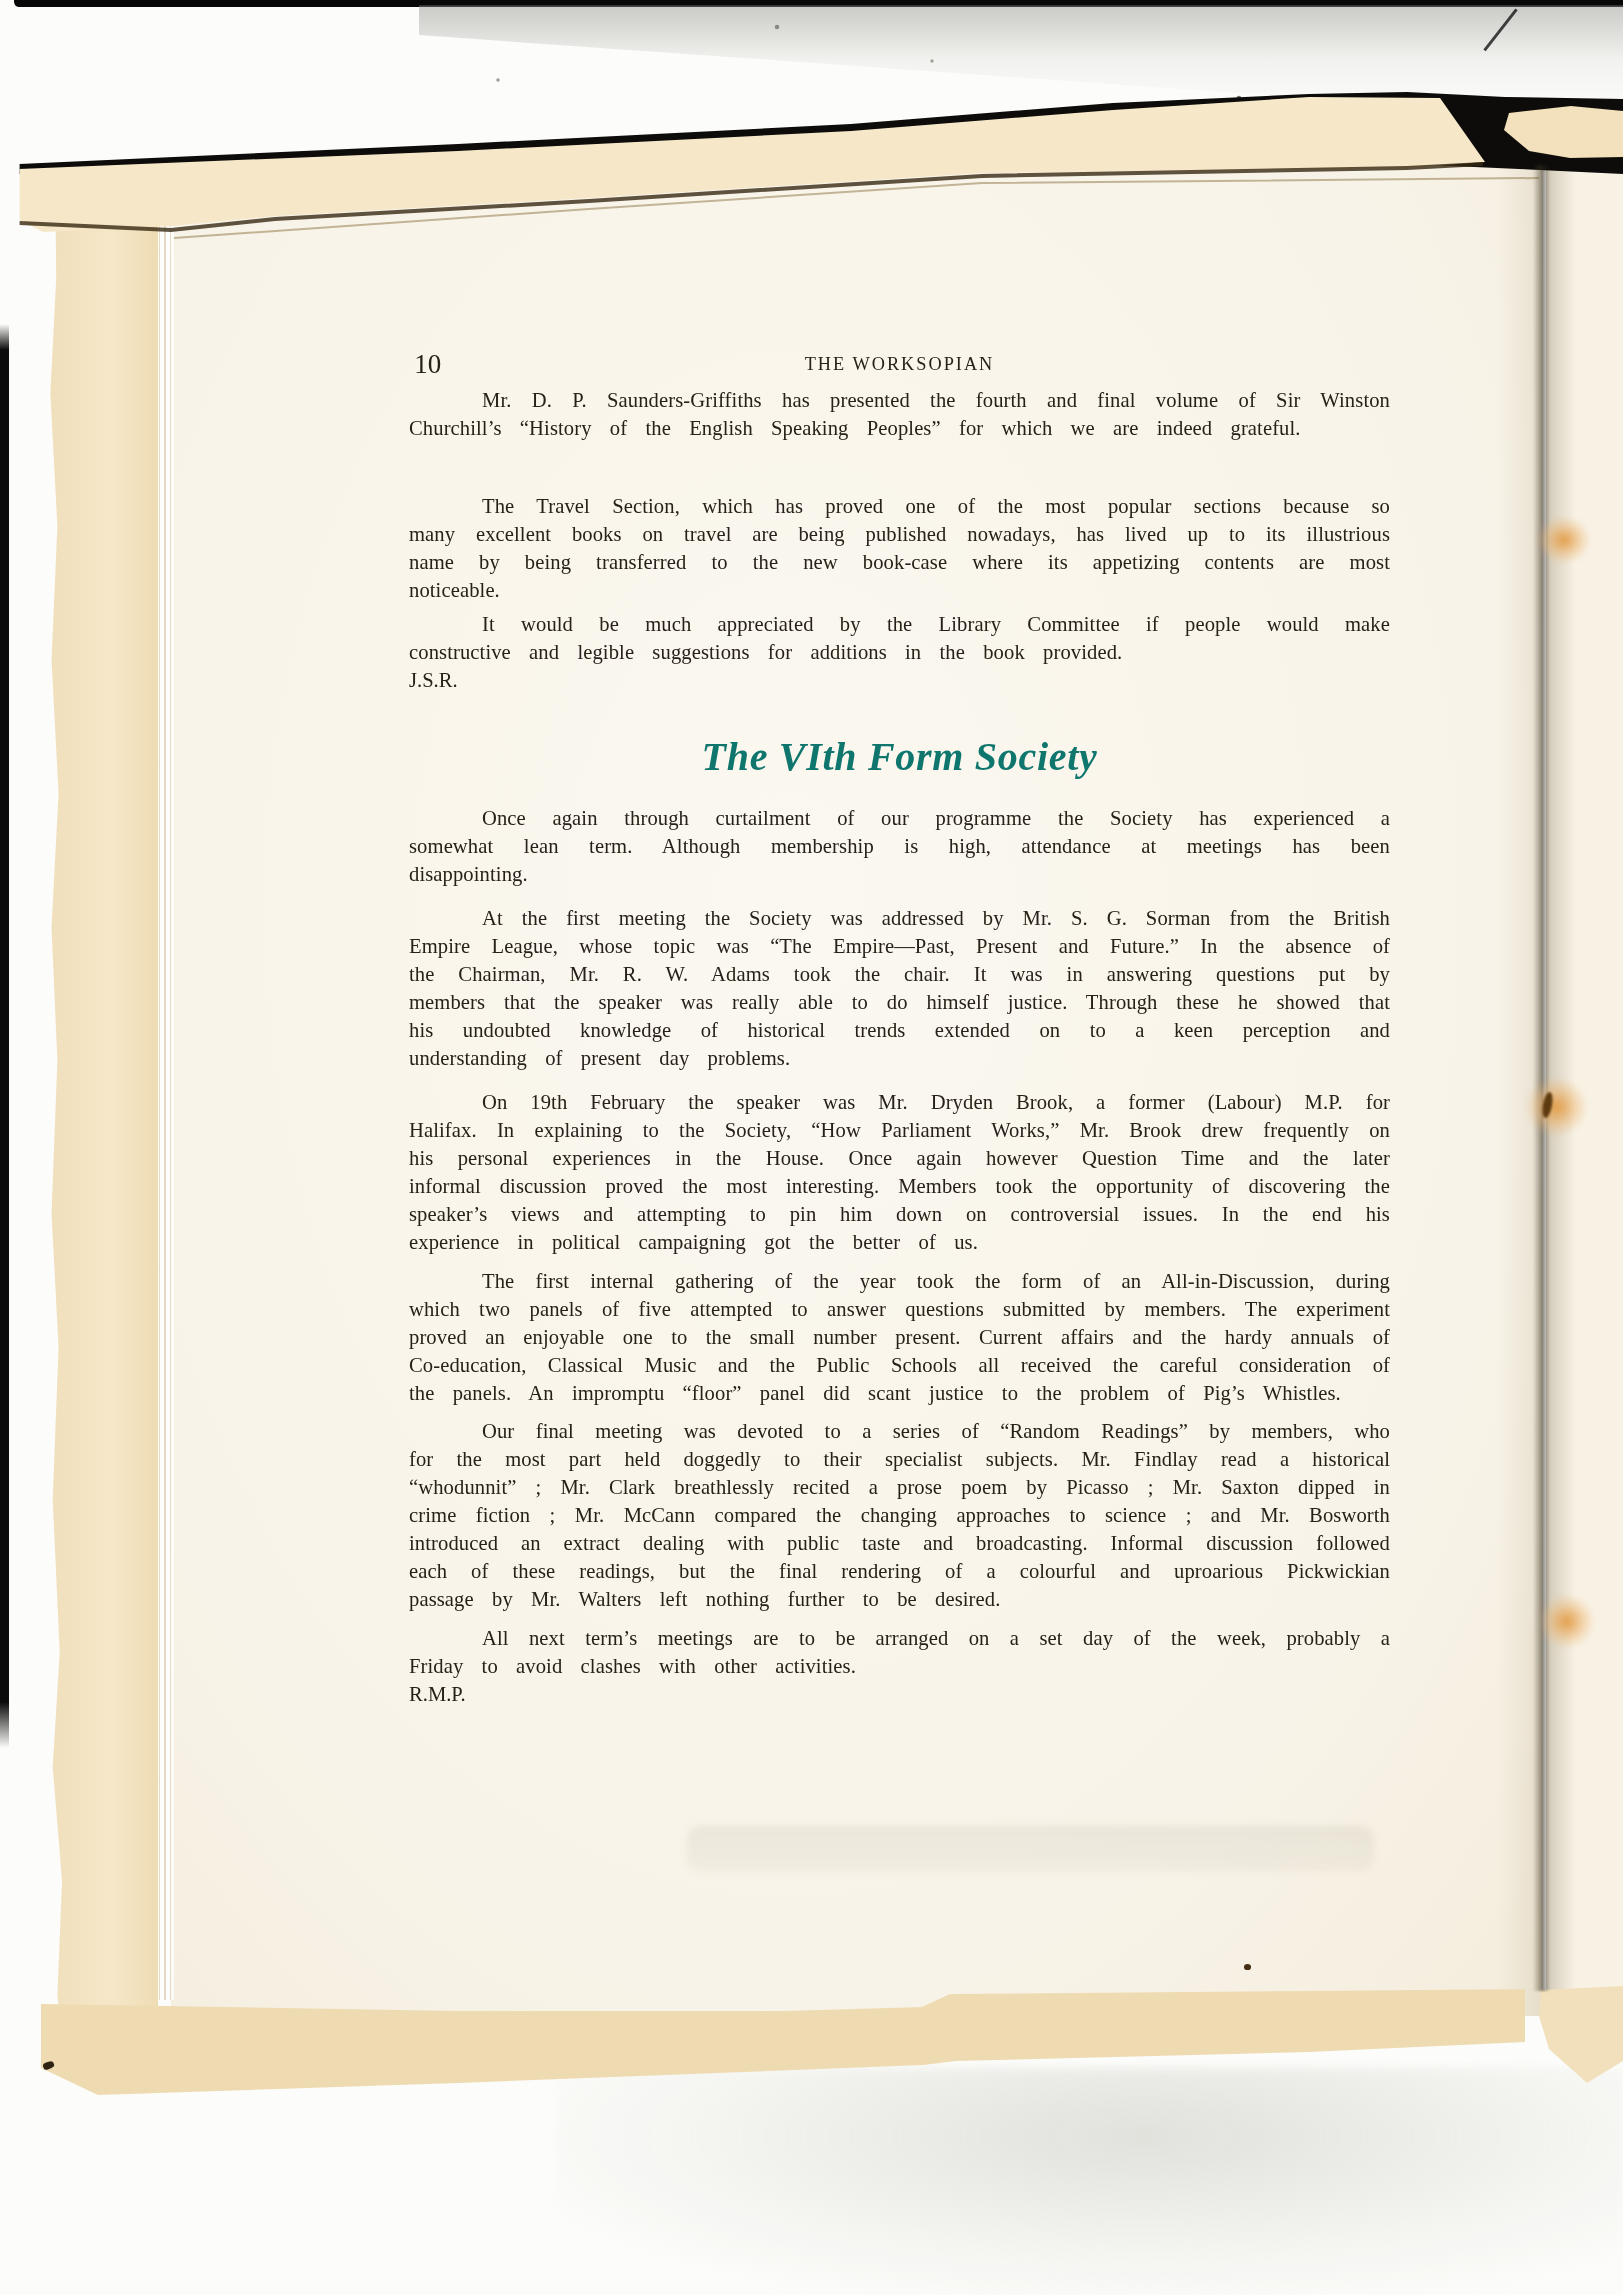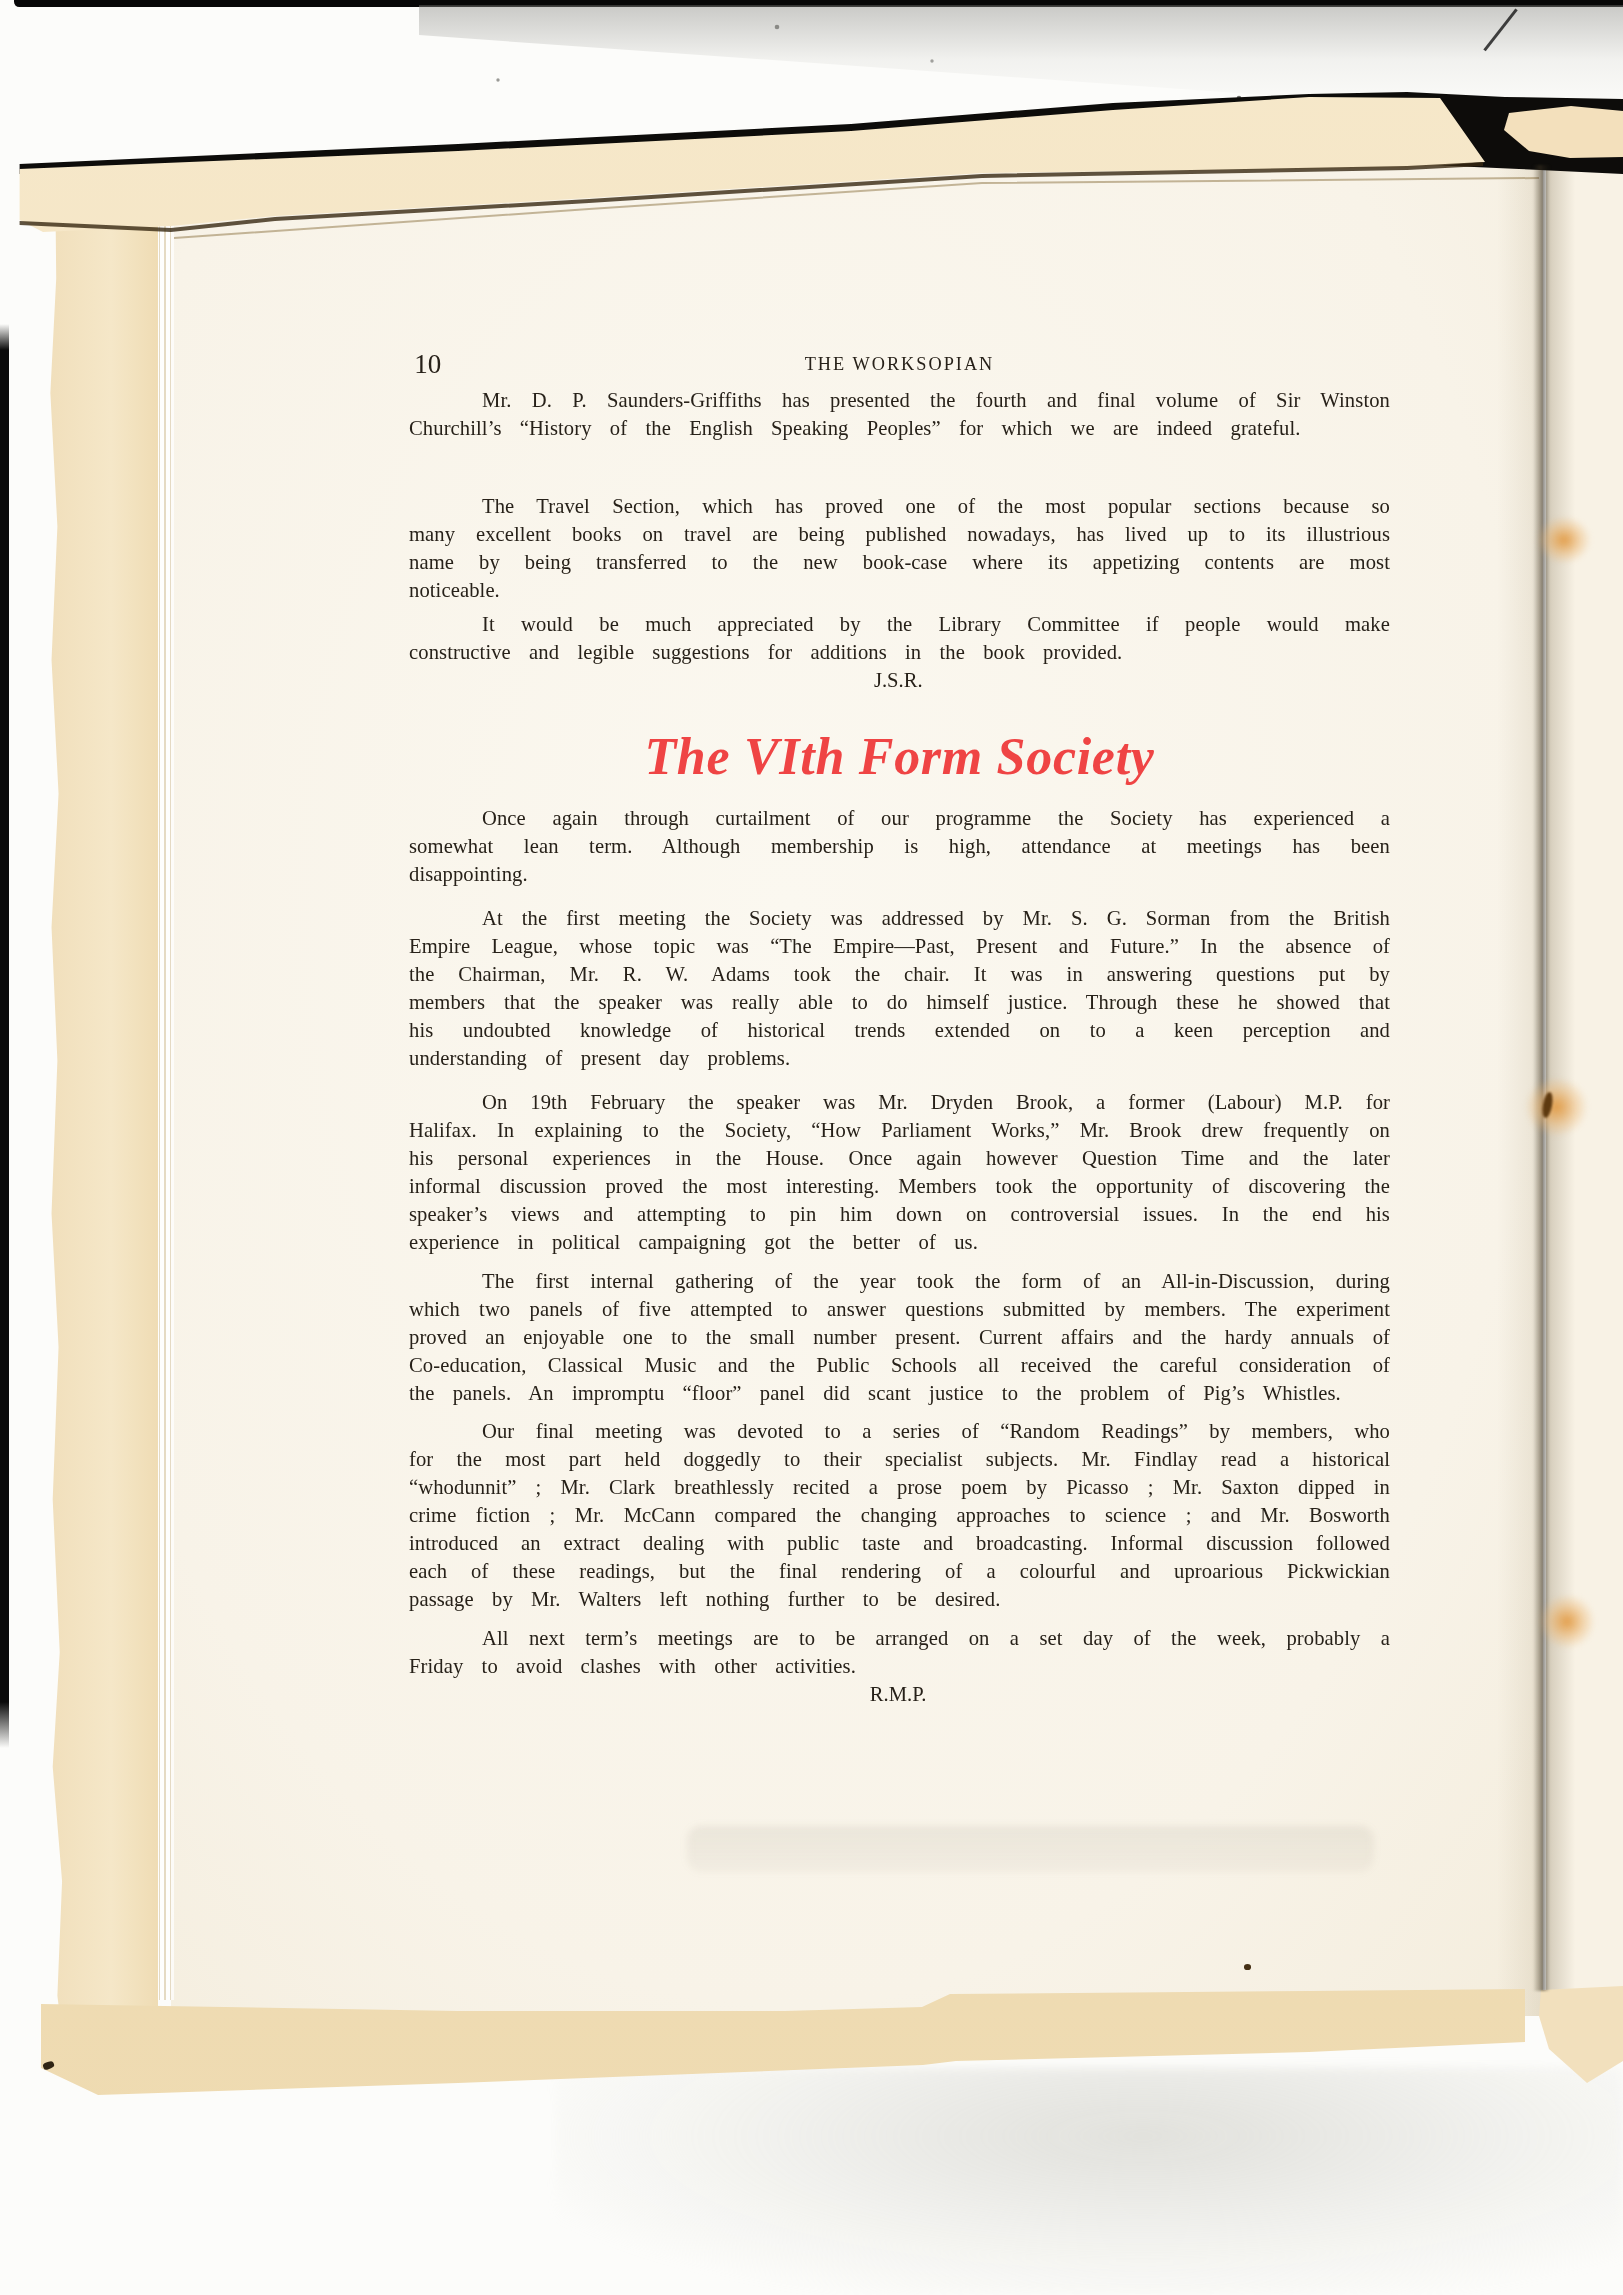--- a/index.html
+++ b/index.html
@@ -74,23 +74,23 @@
 
   
   .text-col{left:409px;top:350px;width:981px;color:#272119;}
   .page-header{position:relative;height:29px;font-size:19px;line-height:29px;}
   .page-num{position:absolute;left:5.2px;top:0;font-size:27px;}
   .running-title{display:block;text-align:center;letter-spacing:2px;font-weight:400;font-size:18.3px;}
   .para{margin:6.5px 0 0 0;font-size:20.6px;line-height:28px;text-align:justify;
     text-indent:73px;word-spacing:13px;letter-spacing:0.1px;}
   .p-first{margin-top:50px;}
   .gap14{margin-top:16px;} .gap16{margin-top:10.5px;}
-  .sig{margin:0;font-size:20.6px;line-height:28px;text-align:center;padding-right:2.6px;}
+  .sig{margin:0;font-size:20.6px;line-height:28px;text-align:left;padding-right:2.6px;}
   .section-heading{margin:37px 0 22px 0;text-align:center;font-style:italic;font-weight:700;
-    font-size:52px;line-height:51px;letter-spacing:0.7px;color:#ef4444;}
+    font-size:40px;line-height:51px;letter-spacing:0.7px;color:#0f766e;}
 </style>
 </head>
 <body>
 
 <div class="abs bottom-cloud"></div>
 <div class="abs top-strip"></div>
 <div class="abs left-strip"></div>
 <div class="abs sheen"></div>
 <div class="abs wisp"></div>
 <div class="abs dust"></div>

